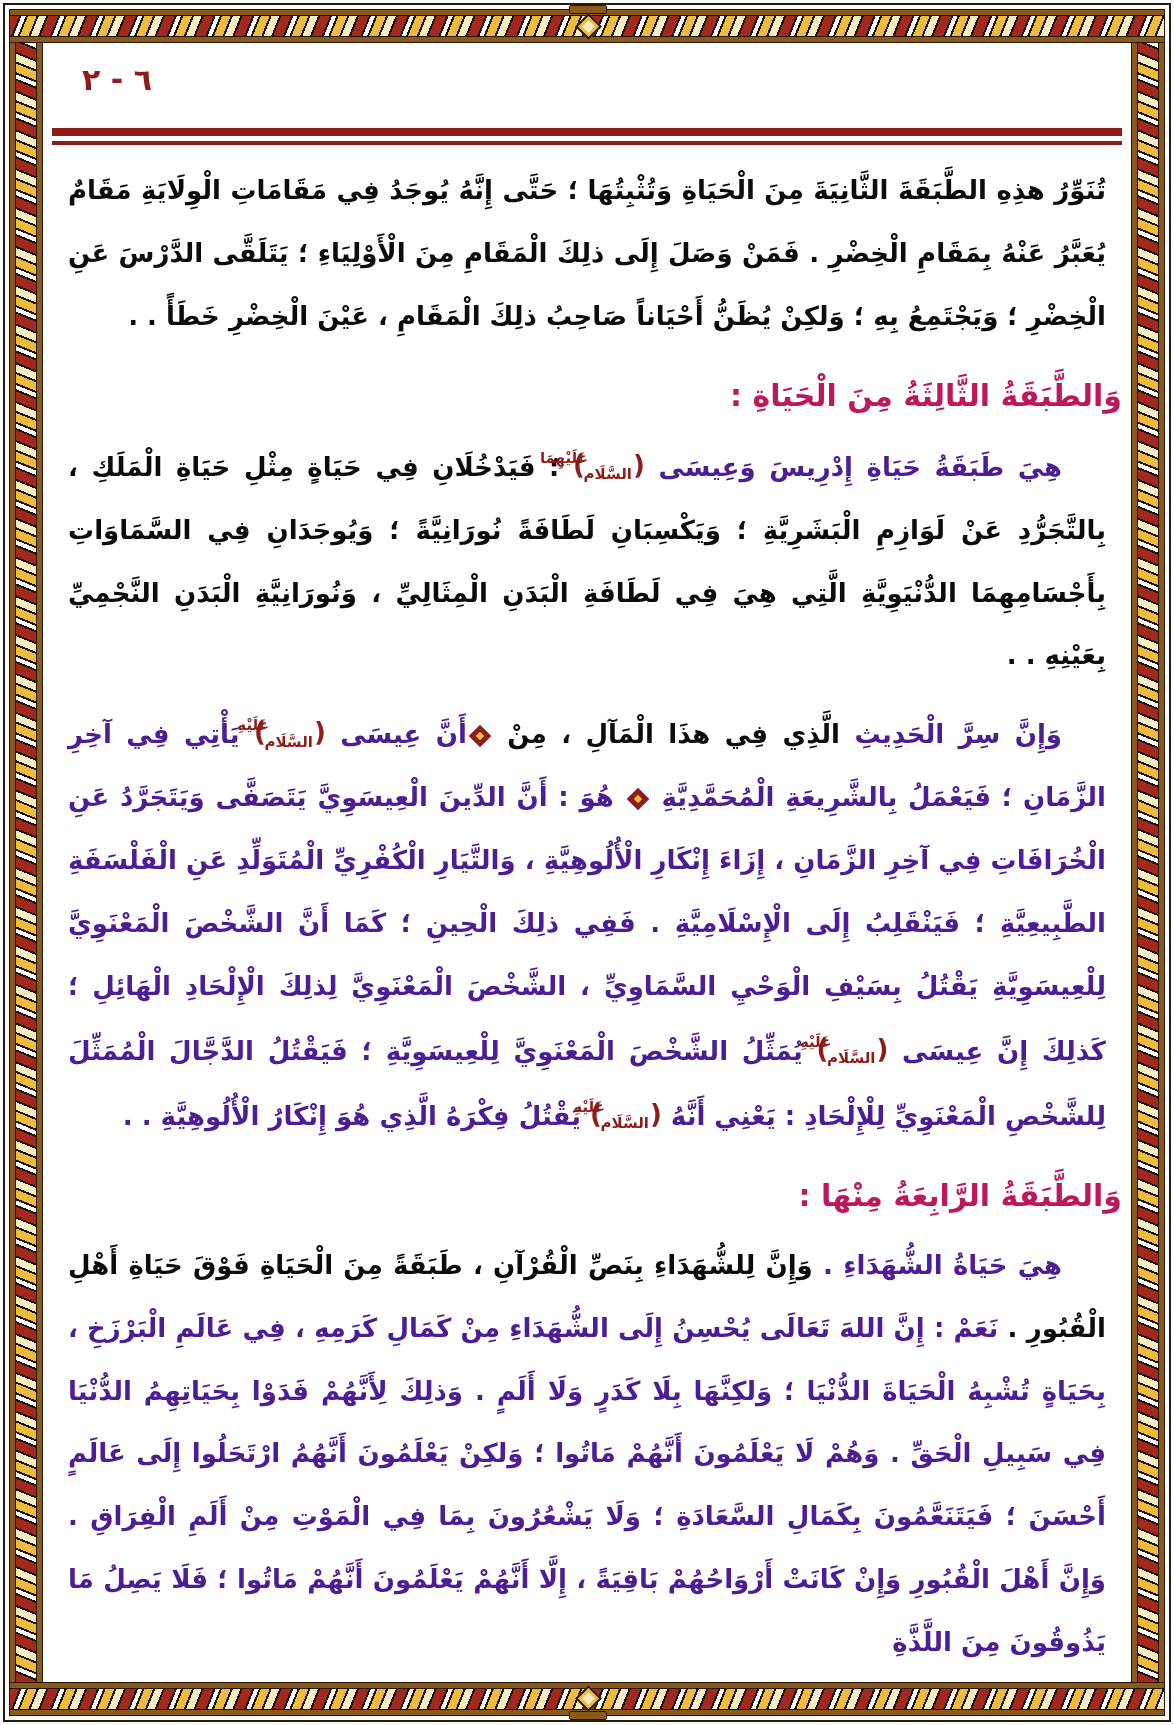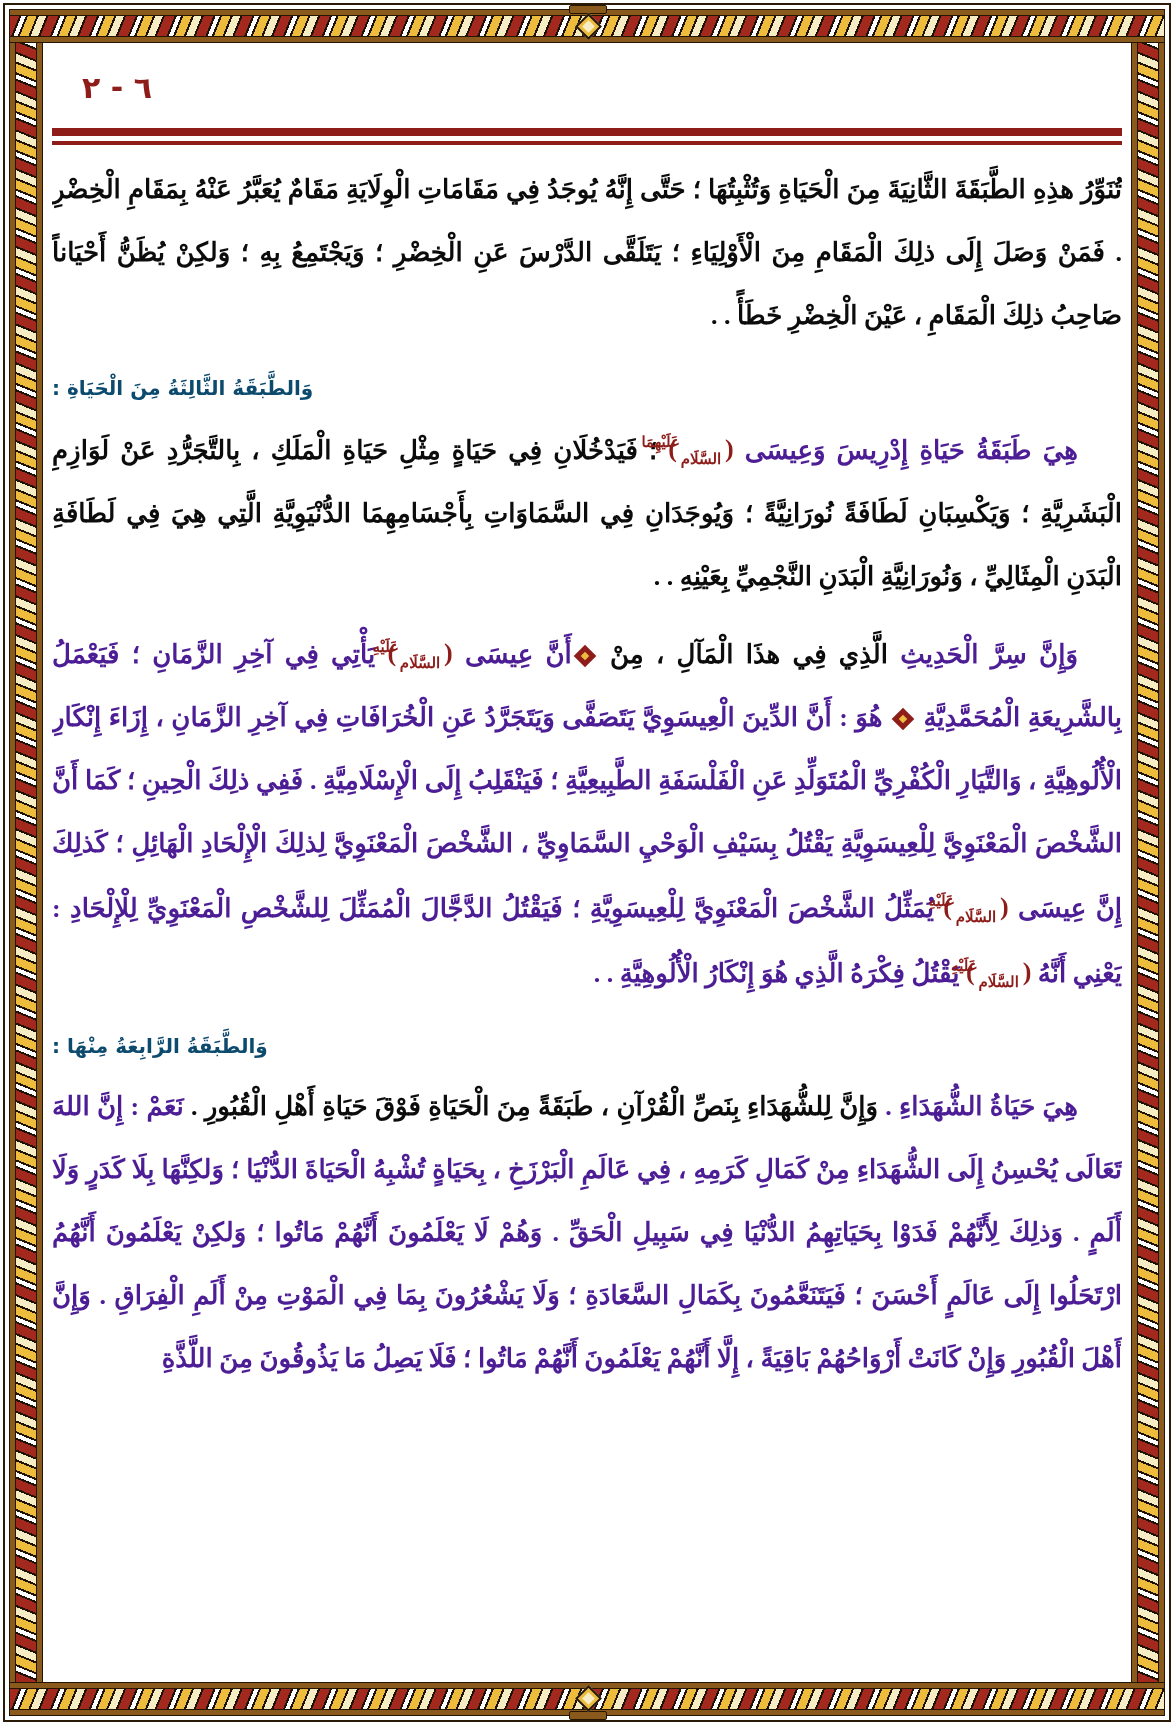--- a/index.html
+++ b/index.html
@@ -40,35 +40,35 @@
   .content{
     position:absolute;top:50px;left:52px;right:52px;bottom:48px;
     direction:rtl;overflow:hidden;color:#0c0c0c;
   }
   .header{position:relative;height:76px;}
   .title{
     display:block;text-align:center;color:#8e1d1a;font-weight:bold;
     font-size:37px;padding-top:16px;letter-spacing:1px;
   }
   .pageref{
-    position:absolute;left:30px;top:20px;direction:rtl;
+    position:absolute;left:30px;top:12px;direction:rtl;
     color:#8e1d1a;font-weight:bold;font-size:30px;letter-spacing:2px;
   }
   .double-rule{height:5px;border-top:8px solid #8e1d1a;border-bottom:4px solid #8e1d1a;margin:2px 0 6px;}
 
   .para{
-    margin:14px 0;font-size:26px;font-weight:bold;line-height:2.42;
-    text-align:justify;text-justify:inter-word;color:#0c0c0c;font-family:Liberation Serif, serif;
+    margin:14px 16px;font-size:26px;font-weight:bold;line-height:2.42;
+    text-align:justify;text-justify:inter-word;color:#0c0c0c;
   }
   .indent{text-indent:44px;}
   .red{color:#4c1d95;}
   .black{color:#0c0c0c;}
   .sec{
-    margin:24px 0 14px;text-align:left;color:#0c4a6e;
-    font-size:20px;font-weight:bold;line-height:1.6;
+    margin:24px 0 14px;text-align:right;color:#be185d;
+    font-size:30px;font-weight:bold;line-height:1.6;
   }
   
   .hon{white-space:nowrap;color:#8e1d1a;}
   .paren{font-size:26px;color:#8e1d1a;font-weight:bold;vertical-align:2px;}
   .hon-inner{
     display:inline-block;width:46px;font-size:15px;line-height:1.1;
     text-align:center;vertical-align:middle;color:#8e1d1a;font-weight:bold;
     white-space:normal;word-spacing:40px; 
     margin:0 1px;transform:translateY(-2px);
   }

